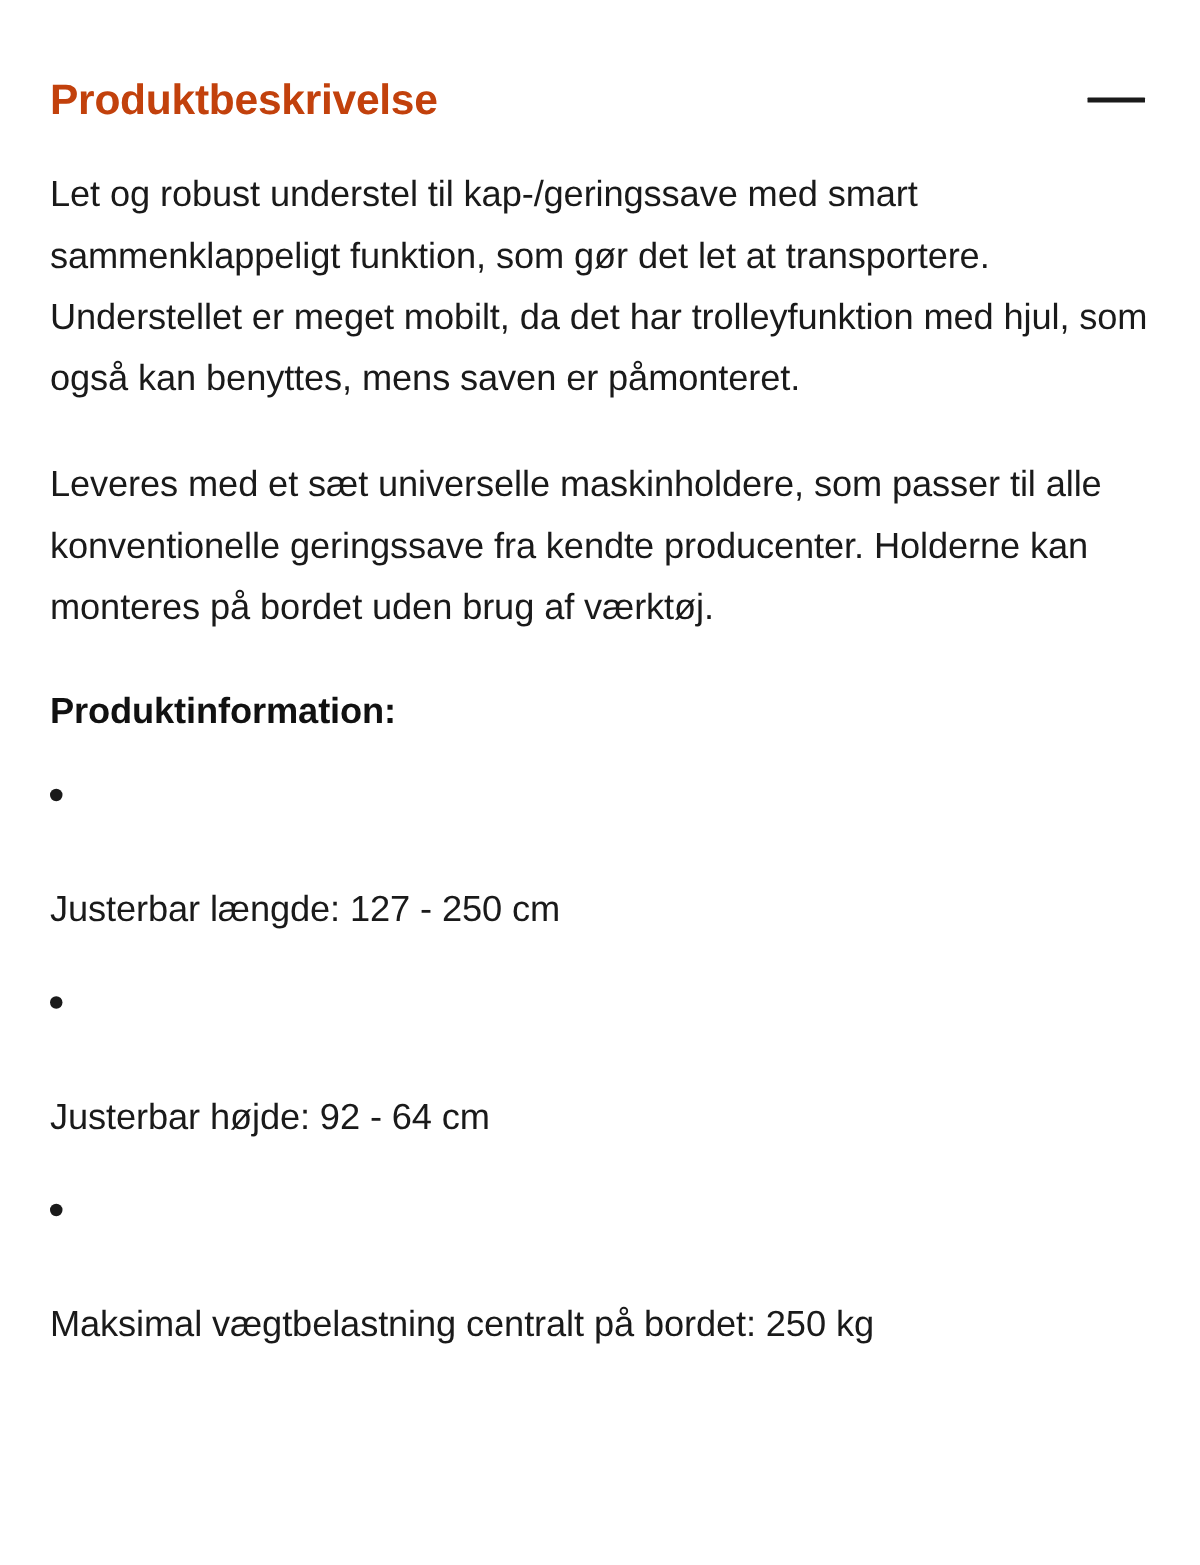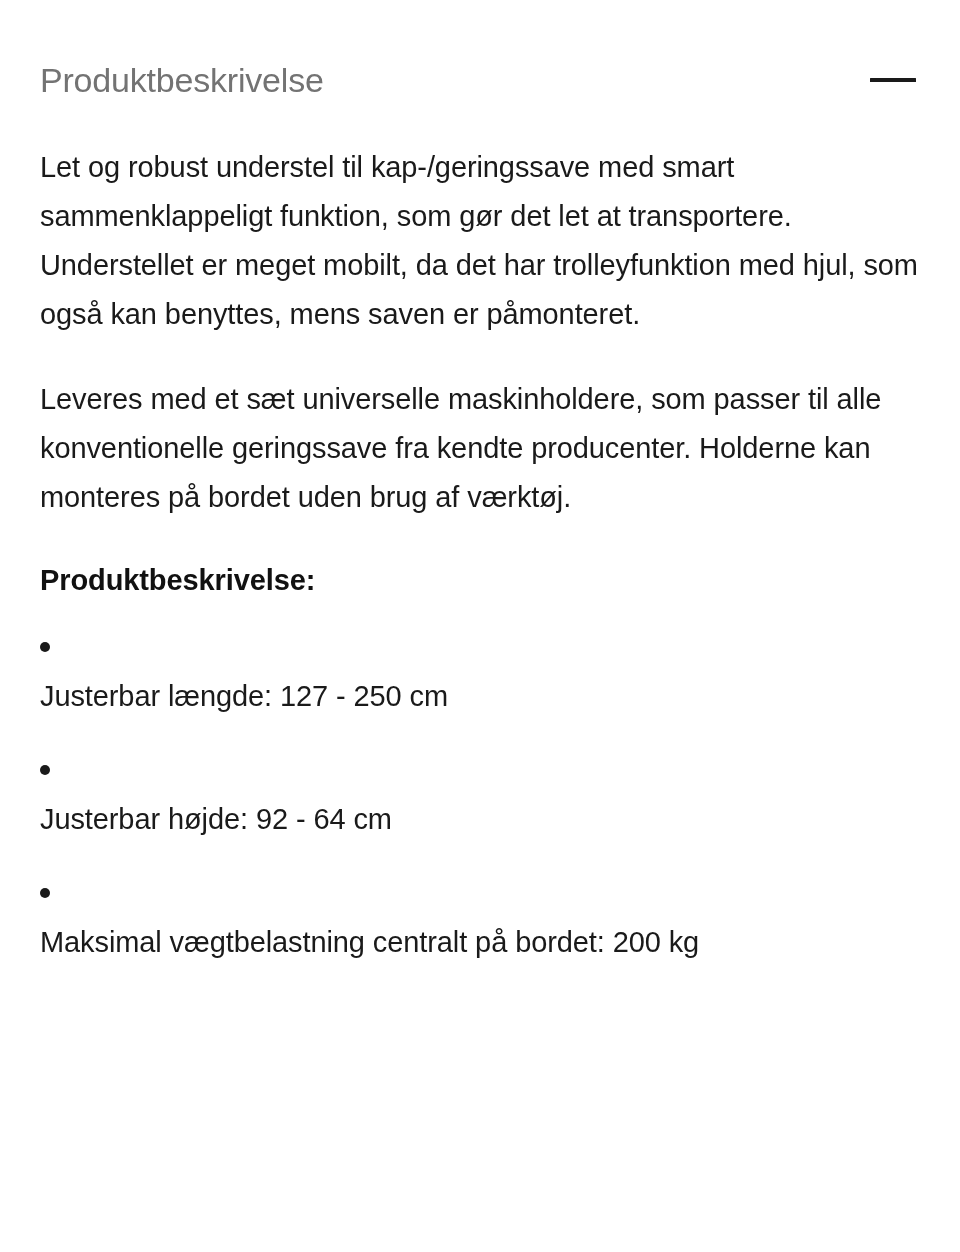--- a/index.html
+++ b/index.html
@@ -33,23 +33,23 @@
     margin: 0;
     padding: 60px 40px 0 40px;
     box-sizing: border-box;
     display: flex;
     align-items: flex-start;
     justify-content: space-between;
   }
   .accordion-title {
     font-size: 34px;
     line-height: 40px;
-    font-weight: 400;
+    font-weight: 700;
     letter-spacing: -0.2px;
-    color: #737373;
+    color: #c2410c;
     margin: 0;
     white-space: nowrap;
   }
   .toggle-btn {
     width: 54px;
     height: 40px;
     background: transparent;
     border: 0;
     padding: 0;
     margin: 0;
@@ -73,21 +73,21 @@
   }
   .para {
     font-size: 29px;
     line-height: 49px;
     font-weight: 400;
     color: #1a1a1a;
     margin: 0;
     max-width: 880px;
     letter-spacing: -0.1px;
   }
-  .para.first { margin-top: 43px; }
+  .para.first { margin-top: 32px; }
   .para.gap   { margin-top: 36px; }
 
   .subheading {
     font-size: 29px;
     line-height: 44px;
     font-weight: 700;
     color: #111111;
     margin: 36px 0 0 0;
     letter-spacing: -0.1px;
   }
@@ -113,20 +113,21 @@
     height: 10px;
     background: #1a1a1a;
     border-radius: 50%;
   }
   .spec-text {
     display: block;
     font-size: 29px;
     line-height: 49px;
     color: #1a1a1a;
     letter-spacing: -0.1px;
+    margin-top: 43px;
   }
   .spec-item.item-0 .bullet-row { margin-top: 20px; }
   .spec-item.item-1 .bullet-row { margin-top: 24px; }
   .spec-item.item-2 .bullet-row { margin-top: 24px; }
 </style>
 </head>
 <body>
 
 <div class="panel">
 
@@ -137,37 +138,37 @@
     </button>
   </div>
 
   <div class="content">
 
     <p class="para first">Let og robust understel til kap-/geringssave med smart sammenklappeligt funktion, som gør det let at transportere. Understellet er meget mobilt, da det har trolleyfunktion med hjul, som også kan benyttes, mens saven er påmonteret.</p>
 
 
     <p class="para gap">Leveres med et sæt universelle maskinholdere, som passer til alle konventionelle geringssave fra kendte producenter. Holderne kan monteres på bordet uden brug af værktøj.</p>
 
-    <h3 class="subheading">Produktbeskrivelse:</h3>
+    <h3 class="subheading">Produktinformation:</h3>
 
     <ul class="spec-list">
       <li class="spec-item item-0">
         <span class="bullet-row">
           <span class="bullet-dot"></span>
         </span>
         <span class="spec-text">Justerbar længde: 127 - 250 cm</span>
       </li>
       <li class="spec-item item-1">
         <span class="bullet-row">
           <span class="bullet-dot"></span>
         </span>
         <span class="spec-text">Justerbar højde: 92 - 64 cm</span>
       </li>
       <li class="spec-item item-2">
         <span class="bullet-row">
           <span class="bullet-dot"></span>
         </span>
-        <span class="spec-text">Maksimal vægtbelastning centralt på bordet: 200 kg</span>
+        <span class="spec-text">Maksimal vægtbelastning centralt på bordet: 250 kg</span>
       </li>
     </ul>
 
   </div>
 </div>
 
 </body></html>

